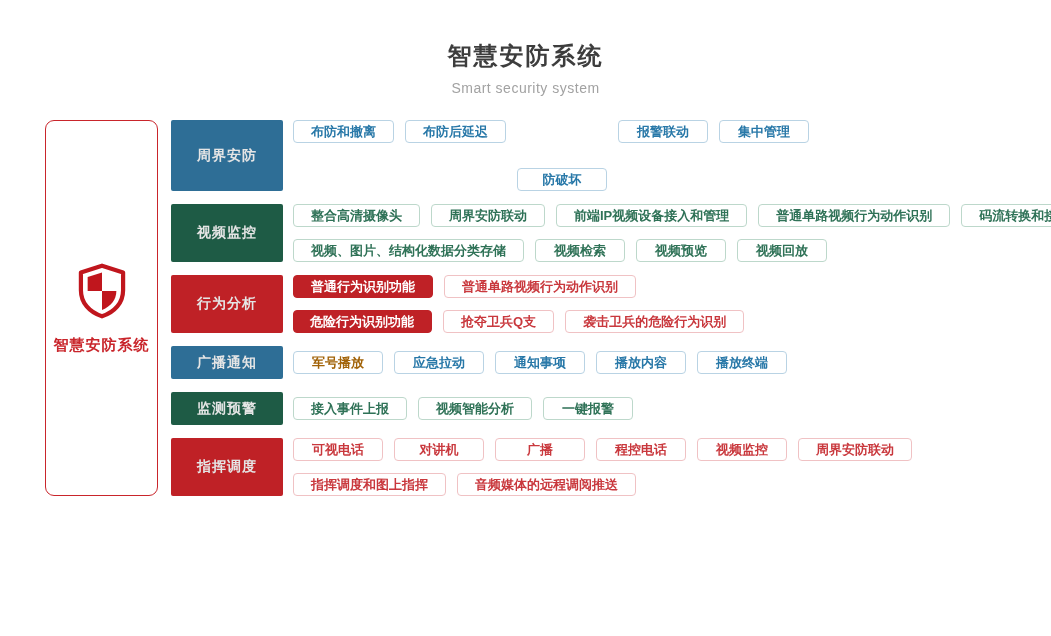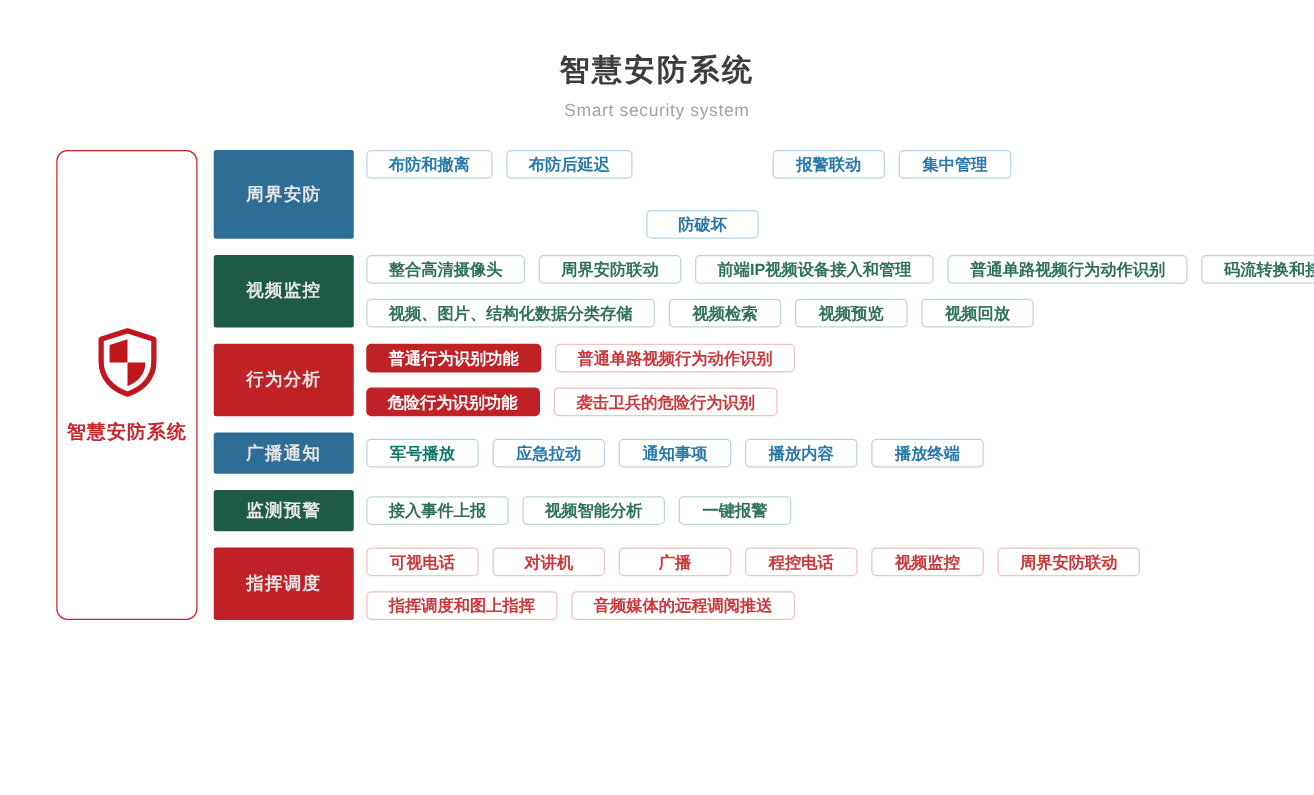--- a/index.html
+++ b/index.html
@@ -97,29 +97,30 @@
       </div>
       <div class="row">
         <div class="category" style="background: rgb(191, 33, 38);">行为分析</div>
         <div class="lines">
           <div class="line">
             <div class="box" style="background: rgb(191, 33, 38); border-color: rgb(191, 33, 38); color: rgb(255, 255, 255);">普通行为识别功能</div>
             <div class="box" style="color: rgb(201, 56, 61); border-color: rgb(240, 194, 196);">普通单路视频行为动作识别</div>
           </div>
           <div class="line">
             <div class="box" style="background: rgb(191, 33, 38); border-color: rgb(191, 33, 38); color: rgb(255, 255, 255); padding-left: 16px;">危险行为识别功能</div>
+            <div class="box" style="color: rgb(201, 56, 61); border-color: rgb(240, 194, 196);">抢夺卫兵Q支</div>
             <div class="box" style="color: rgb(201, 56, 61); border-color: rgb(240, 194, 196);">袭击卫兵的危险行为识别</div>
           </div>
         </div>
       </div>
       <div class="row">
         <div class="category" style="background: rgb(46, 110, 150);">广播通知</div>
         <div class="lines">
           <div class="line">
-            <div class="box" style="color: #0f766e; border-color: rgb(185, 211, 228);">军号播放</div>
+            <div class="box" style="color: #a16207; border-color: rgb(185, 211, 228);">军号播放</div>
             <div class="box" style="color: rgb(40, 120, 168); border-color: rgb(185, 211, 228);">应急拉动</div>
             <div class="box" style="color: rgb(40, 120, 168); border-color: rgb(185, 211, 228);">通知事项</div>
             <div class="box" style="color: rgb(40, 120, 168); border-color: rgb(185, 211, 228);">播放内容</div>
             <div class="box" style="color: rgb(40, 120, 168); border-color: rgb(185, 211, 228);">播放终端</div>
           </div>
         </div>
       </div>
       <div class="row">
         <div class="category" style="background: rgb(30, 91, 69);">监测预警</div>
         <div class="lines">

